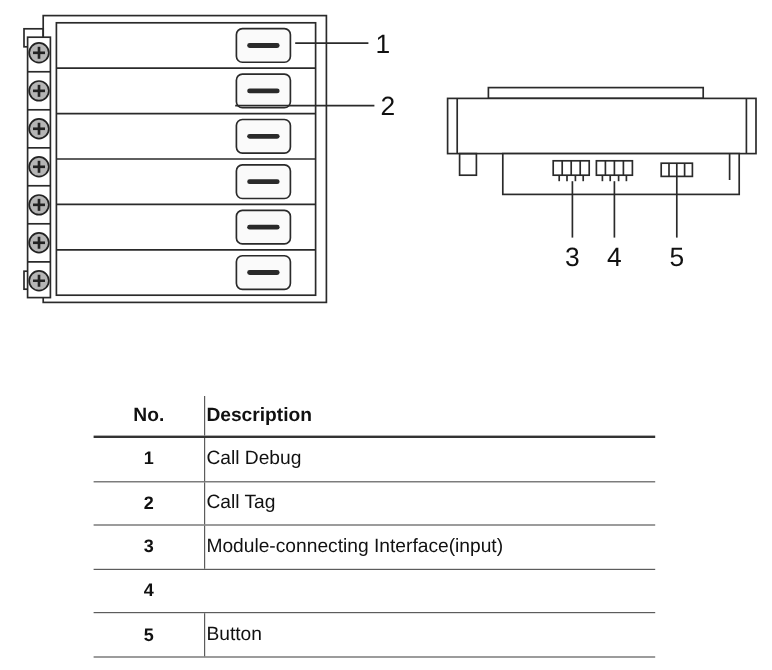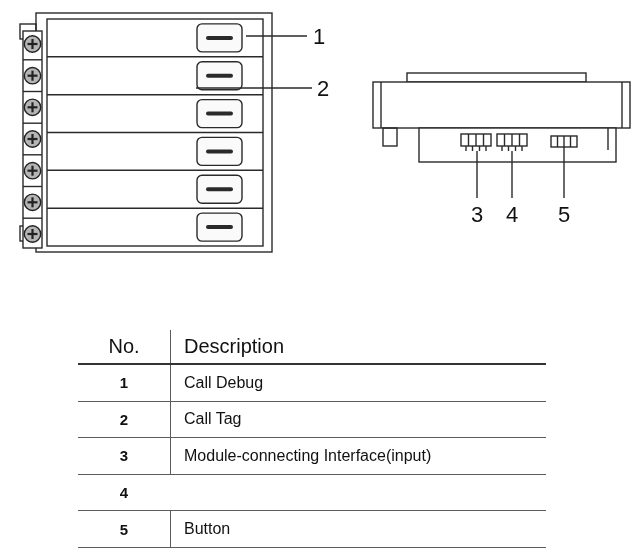--- a/index.html
+++ b/index.html
@@ -24,23 +24,23 @@
     border-bottom:1px solid #5c5c5c;
   }
   .col-no {
     width:92px; flex:0 0 92px;
     display:flex; align-items:center; justify-content:center;
     font-weight:bold; font-size:15px;
   }
   .col-desc {
     flex:1; border-left:1px solid #5c5c5c;
     display:flex; align-items:center;
-    padding-left:13px; font-size:16px;
-  }
-  .t-header .col-no, .t-header .col-desc { font-weight:normal; font-size:20px; }
+    padding-left:1px; font-size:16px;
+  }
+  .t-header .col-no, .t-header .col-desc { font-weight:bold; font-size:16px; }
 </style>
 </head>
 <body>
 
 <svg class="figure-svg" width="643" height="322" viewBox="0 0 643 322">
 
   <g stroke="#2a2a2a" fill="none" stroke-width="1.4">
 
     <rect x="36" y="13" width="236" height="239" fill="#ffffff"></rect>
 

